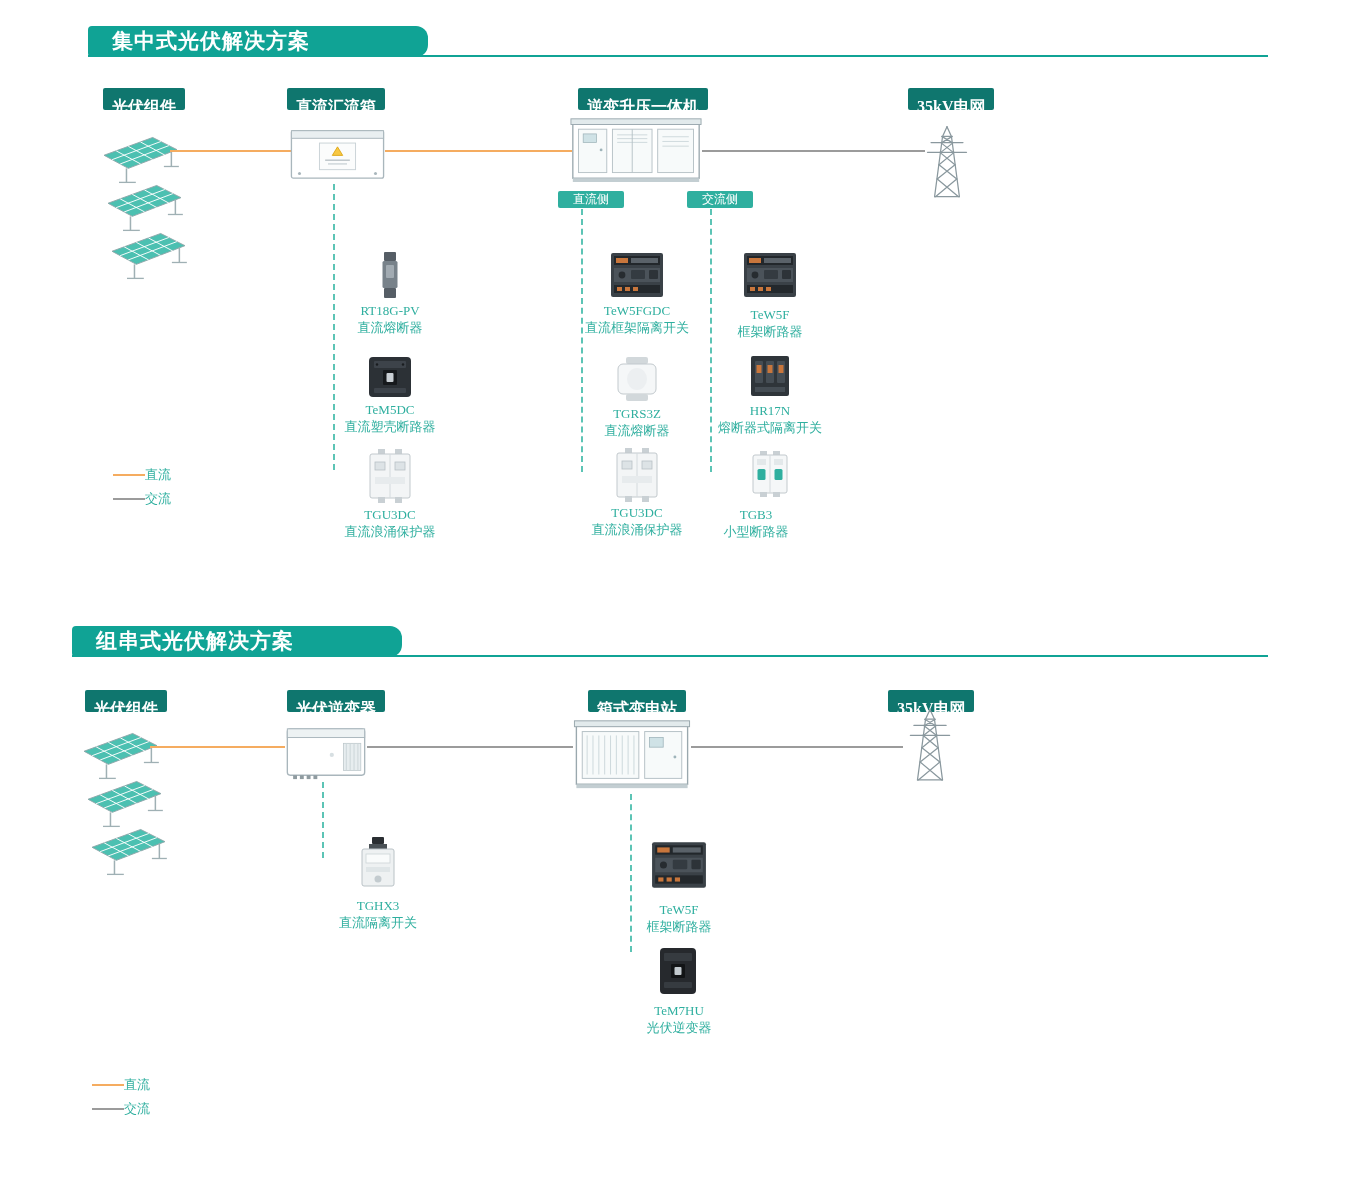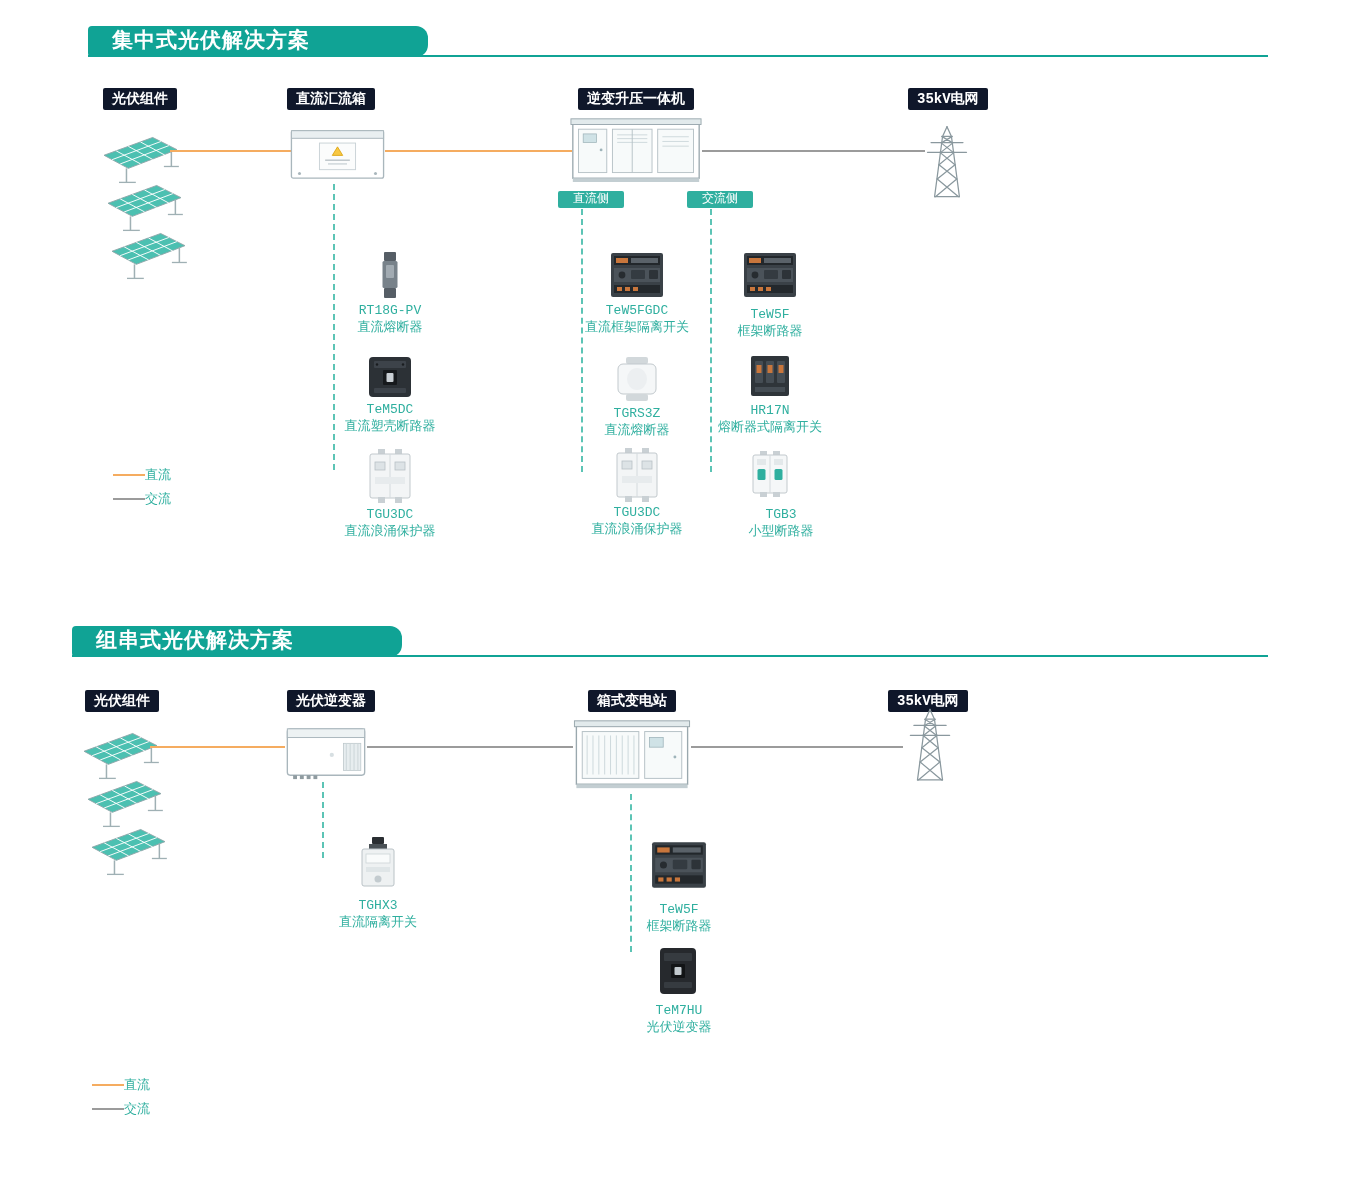--- a/index.html
+++ b/index.html
@@ -1,30 +1,30 @@
 <!DOCTYPE html>
 <html><head>
 <meta charset="utf-8">
 <style>
   * { margin:0; padding:0; box-sizing:border-box; }
   html,body { background:#ffffff; }
   .canvas {
     position:relative; width:1350px; height:1182px; background:#ffffff;
-    font-family:Liberation Mono, monospace; overflow:hidden;
+    font-family:Liberation Serif, serif; overflow:hidden;
   }
   .abs { position:absolute; }
   .title-banner {
     position:absolute; height:31px; line-height:31px; padding-left:24px;
     background:#10A395; color:#ffffff; font-size:21px; font-weight:bold;
     border-radius:4px 12px 12px 4px; letter-spacing:1px;
   }
   .title-rule { position:absolute; height:2px; background:#10A395; }
   .col-badge {
-    position:absolute; height:22px; line-height:22px; padding:0 9px;
-    background:#0f172a; color:#ffffff; font-size:14px; font-weight:bold; border-radius:2px;
+    position:absolute; height:22px; line-height:22px; padding:8px 9px;
+    background:#0f766e; color:#ffffff; font-size:16px; font-weight:bold; border-radius:2px;
   }
   .side-badge {
     position:absolute; height:17px; line-height:17px; padding:0 15px;
     background:#2FAF9F; color:#ffffff; font-size:12px; border-radius:2px;
   }
   .hline { position:absolute; height:2px; }
   .hline.dc { background:#F5AC60; }
   .hline.ac { background:#9B9B9B; }
   .vdash { position:absolute; width:0; border-left:2px dashed #5CC4B5; }
   .plabel { position:absolute; width:150px; text-align:center; color:#2FAF9F; font-size:13px; line-height:17px; }
@@ -325,21 +325,21 @@
       <use href="#sym-hr17n"></use>
     </svg>
   <div class="plabel" style="left:695px; top:402px;">
     <div>HR17N</div>
     <div>熔断器式隔离开关</div>
   </div>
 
   <svg class="abs" style="left:747px; top:451px;" width="46" height="46">
       <use href="#sym-tgb3"></use>
     </svg>
-  <div class="plabel" style="left:706px; top:506px;">
+  <div class="plabel" style="left:681px; top:506px;">
     <div>TGB3</div>
     <div>小型断路器</div>
   </div>
 
   <div class="legend-item" style="left:113px; top:466px;">
     <span class="legend-line dc-bg"></span>
     <span class="legend-text">直流</span>
   </div>
   <div class="legend-item" style="left:113px; top:490px;">
     <span class="legend-line ac-bg"></span>

